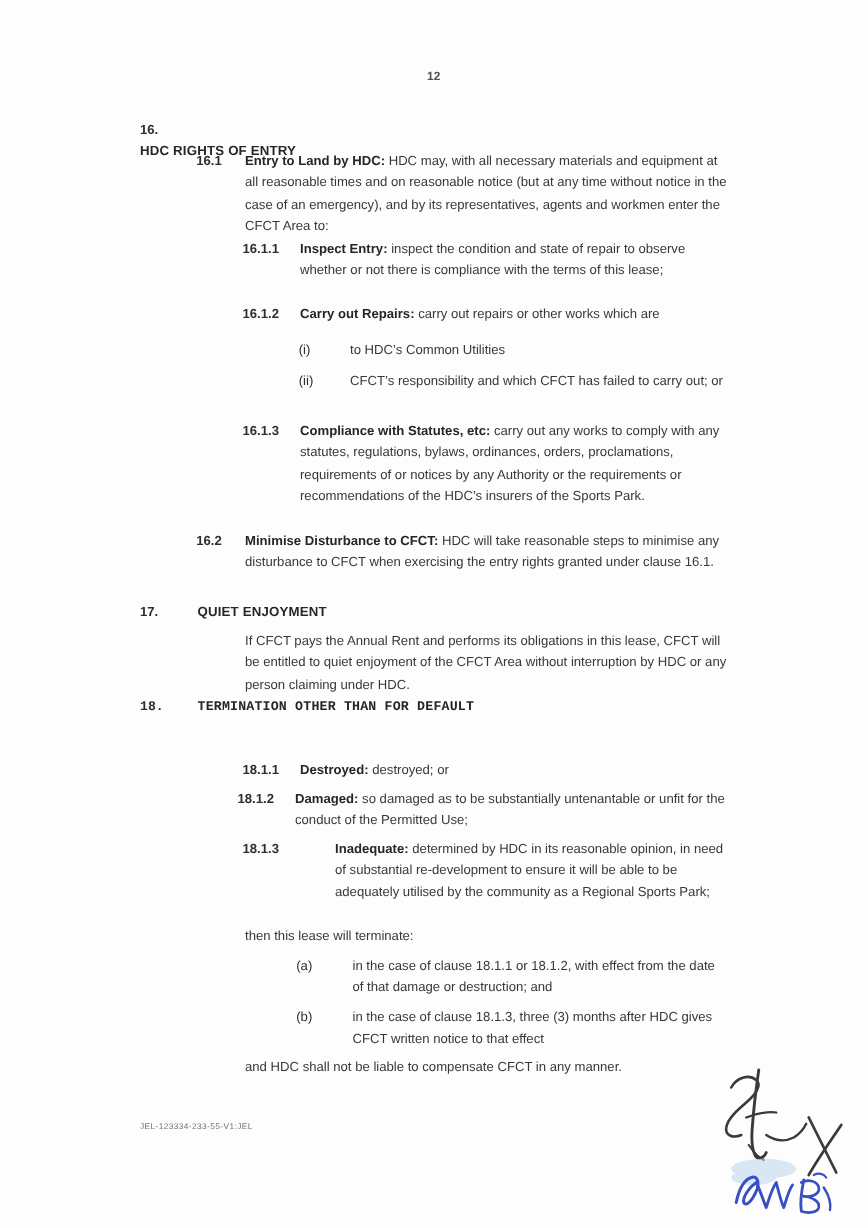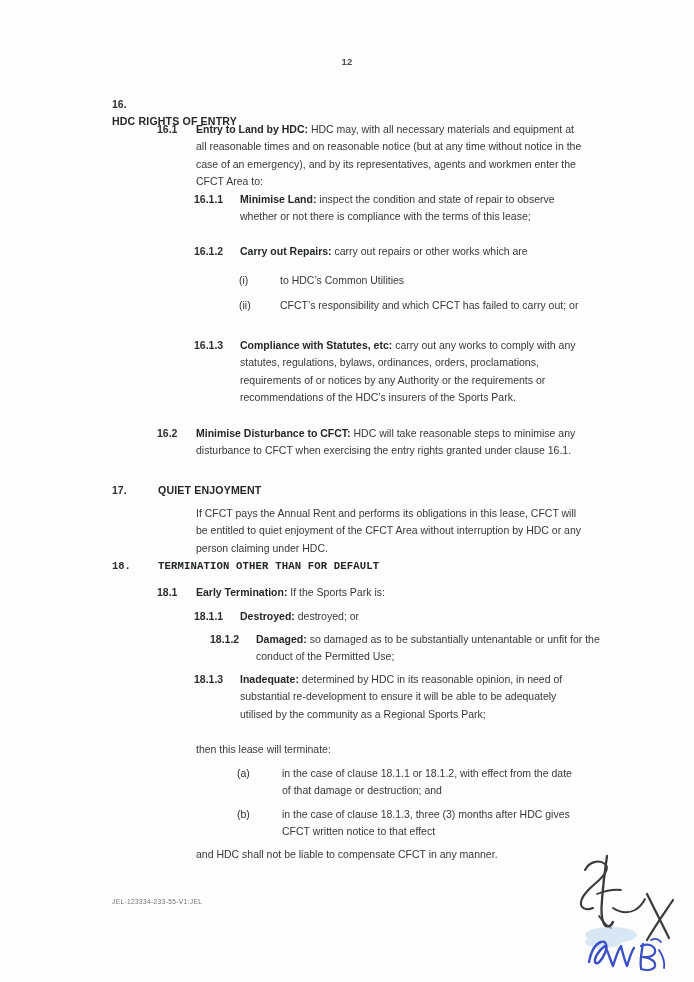--- a/index.html
+++ b/index.html
@@ -97,21 +97,21 @@
     <div class="heading-text">HDC RIGHTS OF ENTRY</div>
   </div>
 
   <div class="row" style="left:157px; top:121px; width:425px;">
     <div class="num" style="width:39px;">16.1</div>
     <div class="body-text"><b>Entry to Land by HDC:</b><span> HDC may, with all necessary materials and equipment at all reasonable times and on reasonable notice (but at any time without notice in the case of an emergency), and by its representatives, agents and workmen enter the CFCT Area to:</span></div>
   </div>
 
   <div class="row" style="left:194px; top:191px; width:388px;">
     <div class="num" style="width:46px;">16.1.1</div>
-    <div class="body-text"><b>Minimise Land:</b><span> inspect the condition and state of repair to observe whether or not there is compliance with the terms of this lease;</span></div>
+    <div class="body-text"><b>Inspect Entry:</b><span> inspect the condition and state of repair to observe whether or not there is compliance with the terms of this lease;</span></div>
   </div>
 
   <div class="row" style="left:194px; top:243px; width:390px;">
     <div class="num" style="width:46px;">16.1.2</div>
     <div class="body-text"><b>Carry out Repairs:</b><span> carry out repairs or other works which are</span></div>
   </div>
 
   <div class="row" style="left:239px; top:272px; width:343px;">
     <div class="num" style="width:41px; font-weight:normal;">(i)</div>
     <div class="body-text">to HDC’s Common Utilities</div>
@@ -139,36 +139,32 @@
 
   <div class="row" style="left:196px; top:505px; width:386px;">
     <div class="body-text">If CFCT pays the Annual Rent and performs its obligations in this lease, CFCT will be entitled to quiet enjoyment of the CFCT Area without interruption by HDC or any person claiming under HDC.</div>
   </div>
 
   <div class="row" style="left:112px; top:558px; width:470px;font-family:Liberation Mono, monospace;">
     <div class="num" style="width:46px;">18.</div>
     <div class="heading-text">TERMINATION OTHER THAN FOR DEFAULT</div>
   </div>
 
-  <div class="row" style="left:157px; top:584px; width:425px;">
-    <div class="num" style="width:39px;">18.1</div>
-    <div class="body-text"><b>Early Termination:</b><span> If the Sports Park is:</span></div>
-  </div>
 
   <div class="row" style="left:194px; top:608px; width:388px;">
     <div class="num" style="width:46px;">18.1.1</div>
     <div class="body-text"><b>Destroyed:</b><span> destroyed; or</span></div>
   </div>
 
-  <div class="row" style="left:210px; top:631px; width:390px;">
+  <div class="row" style="left:190px; top:631px; width:390px;">
     <div class="num" style="width:46px;">18.1.2</div>
     <div class="body-text"><b>Damaged:</b><span> so damaged as to be substantially untenantable or unfit for the conduct of the Permitted Use;</span></div>
   </div>
 
-  <div class="row" style="left:194px; top:671px; width:390px;">
+  <div class="row" style="left:194px; top:671px; width:390px;gap:28px;">
     <div class="num" style="width:46px;">18.1.3</div>
     <div class="body-text"><b>Inadequate:</b><span> determined by HDC in its reasonable opinion, in need of substantial re-development to ensure it will be able to be adequately utilised by the community as a Regional Sports Park;</span></div>
   </div>
 
   <div class="row" style="left:196px; top:741px; width:386px;">
     <div class="body-text">then this lease will terminate:</div>
   </div>
 
   <div class="row" style="left:237px; top:765px; width:345px;">
     <div class="num" style="width:45px; font-weight:normal;">(a)</div>

